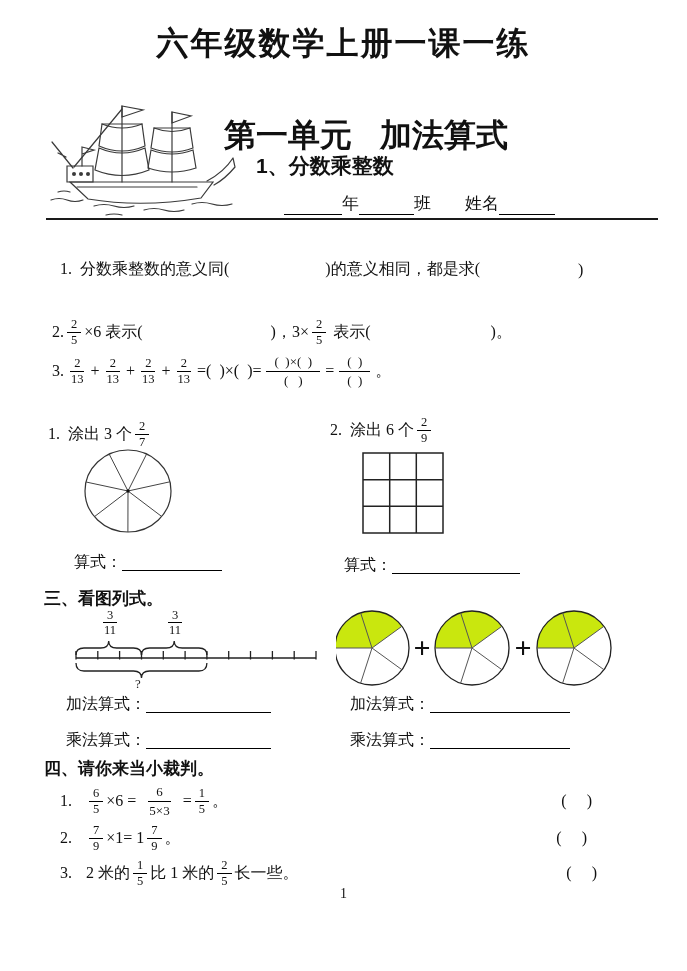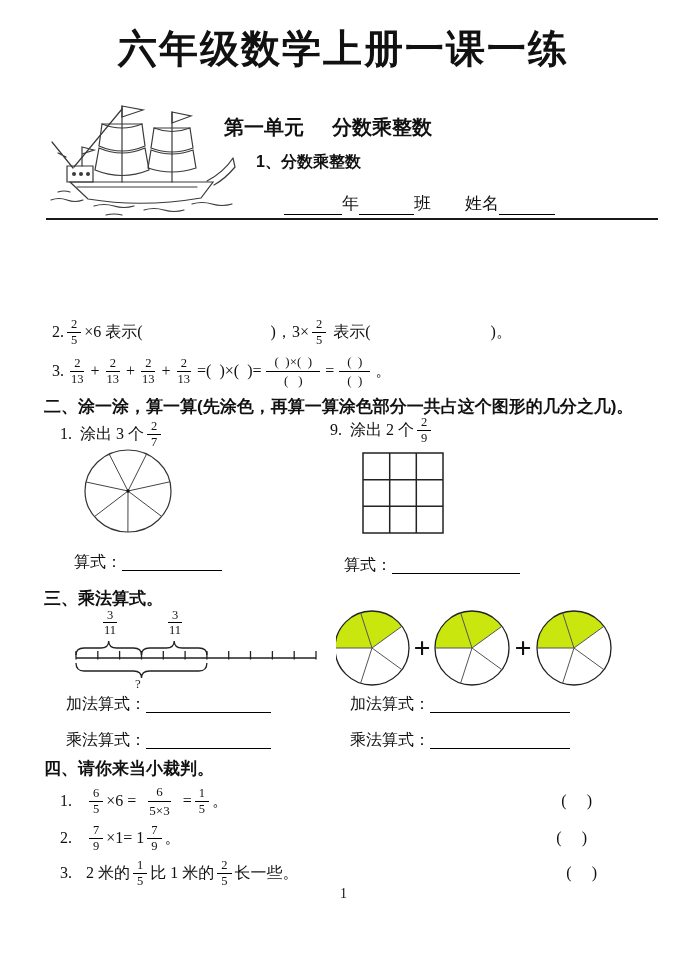--- a/index.html
+++ b/index.html
@@ -1,22 +1,22 @@
 <!DOCTYPE html>
 <html><head>
 <meta charset="utf-8">
 <style>
   html,body{margin:0;padding:0;background:#fff;}
   .page{position:relative;width:687px;height:971px;background:#ffffff;color:#111;
         font-family:"Liberation Serif",serif;overflow:hidden;}
   .abs{position:absolute;}
-  .title{top:22px;left:0;width:100%;text-align:center;font-size:39px;font-weight:bold;
+  .title{top:22px;left:0;width:100%;text-align:center;font-size:32px;font-weight:bold;
          font-family:"Liberation Sans",sans-serif;letter-spacing:2px;}
-  .unit-h{top:114px;left:224px;font-size:20px;font-weight:bold;font-family:"Liberation Sans",sans-serif;display:flex;align-items:flex-end;}
-  .lesson-h{top:152px;left:256px;font-size:16px;font-weight:bold;font-family:"Liberation Sans",sans-serif;}
+  .unit-h{top:114px;left:224px;font-size:32px;font-weight:bold;font-family:"Liberation Sans",sans-serif;display:flex;align-items:flex-end;}
+  .lesson-h{top:152px;left:256px;font-size:21px;font-weight:bold;font-family:"Liberation Sans",sans-serif;}
   .nameline{top:192px;left:284px;font-size:17px;display:flex;align-items:flex-end;}
   .rule{top:218px;left:46px;width:612px;height:2px;background:#1a1a1a;}
   .sec-h{font-size:17px;font-weight:bold;font-family:"Liberation Sans",sans-serif;white-space:pre;}
   .mathline{display:flex;align-items:center;font-size:16px;}
   .t{white-space:pre;}
   .gap{display:inline-block;height:1px;}
   .blank{display:inline-block;border-bottom:1.4px solid #000;height:16px;}
   .frac{display:inline-flex;flex-direction:column;align-items:center;font-size:12.5px;
         line-height:1.15;margin:0 3px;}
   .frac .fn{border-bottom:1.3px solid #000;padding:0 4px;text-align:center;white-space:pre;}
@@ -63,37 +63,44 @@
     <g fill="#3a3a3a" stroke="none">
       <circle cx="28" cy="77" r="2"></circle>
         <circle cx="35" cy="77" r="2"></circle>
         <circle cx="42" cy="77" r="2"></circle>
     </g>
   </svg>
 
   <div class="abs unit-h">
     <span>第一单元</span>
     <span class="gap" style="width:28px"></span>
-    <span>分数乘整数</span>
+    <span>加法算式</span>
   </div>
   <div class="abs lesson-h">1、分数乘整数</div>
 
   <div class="abs nameline">
     <span class="blank" style="width:58px"></span>
     <span class="t">年</span>
     <span class="blank" style="width:55px"></span>
     <span class="t">班</span>
     <span class="gap" style="width:34px"></span>
     <span class="t">姓名</span>
     <span class="blank" style="width:56px"></span>
   </div>
 
   <div class="abs rule"></div>
 
 
+  <div class="abs mathline" style="left:60px;top:259px">
+    <span class="t">1.  分数乘整数的意义同(</span>
+    <span class="gap" style="width:96px"></span>
+    <span class="t">)的意义相同，都是求(</span>
+    <span class="gap" style="width:98px"></span>
+    <span class="t">)</span>
+  </div>
 
   <div class="abs mathline" style="left:52px;top:314px;height:36px">
     <span class="t">2.</span>
     <span class="frac">
       <span class="fn">2</span>
       <span class="fd">5</span>
     </span>
     <span class="t">×6 表示(</span>
     <span class="gap" style="width:128px"></span>
     <span class="t">)，3×</span>
@@ -133,31 +140,30 @@
       <span class="fd">(   )</span>
     </span>
     <span class="t">=</span>
     <span class="bigfrac">
       <span class="fn">(  )</span>
       <span class="fd">(  )</span>
     </span>
     <span class="t">。</span>
   </div>
 
-  <div class="abs sec-h" style="left:44px;top:395px">二、涂一涂，算一算(先涂色，再算一算涂色部分一共占这个图形的几分之几)。</div>
-
-  <div class="abs mathline" style="left:60px;top:416px;height:36px">
+
+  <div class="abs mathline" style="left:48px;top:416px;height:36px">
     <span class="t">1.  涂出 3 个</span>
     <span class="frac">
       <span class="fn">2</span>
       <span class="fd">7</span>
     </span>
   </div>
   <div class="abs mathline" style="left:330px;top:412px;height:36px">
-    <span class="t">9.  涂出 2 个</span>
+    <span class="t">2.  涂出 6 个</span>
     <span class="frac">
       <span class="fn">2</span>
       <span class="fd">9</span>
     </span>
   </div>
 
   <svg class="abs" style="left:83px;top:448px" width="90" height="86" viewBox="0 0 90 86">
     <ellipse cx="45" cy="43" rx="43" ry="41" fill="none" stroke="#333" stroke-width="1.2"></ellipse>
     <g stroke="#444" stroke-width="1">
       <line x1="45" y1="43" x2="86.9" y2="33.8"></line>
@@ -183,21 +189,21 @@
 
   <div class="abs mathline" style="left:74px;top:552px">
     <span class="t">算式：</span>
     <span class="blank" style="width:100px"></span>
   </div>
   <div class="abs mathline" style="left:344px;top:555px">
     <span class="t">算式：</span>
     <span class="blank" style="width:128px"></span>
   </div>
 
-  <div class="abs sec-h" style="left:44px;top:587px">三、乘法算式。</div>
+  <div class="abs sec-h" style="left:44px;top:587px">三、看图列式。</div>
 
   <svg class="abs" style="left:68px;top:606px" width="260" height="84" viewBox="0 0 260 84">
     <g stroke="#222" stroke-width="1.3" fill="none">
       <line x1="8" y1="52" x2="248" y2="52"></line>
       <g>
         <line x1="8" y1="45" x2="8" y2="53.5"></line>
           <line x1="29.8" y1="45" x2="29.8" y2="53.5"></line>
         <line x1="51.6" y1="45" x2="51.6" y2="53.5"></line>
           <line x1="73.5" y1="45" x2="73.5" y2="53.5"></line>
         <line x1="95.3" y1="45" x2="95.3" y2="53.5"></line>

